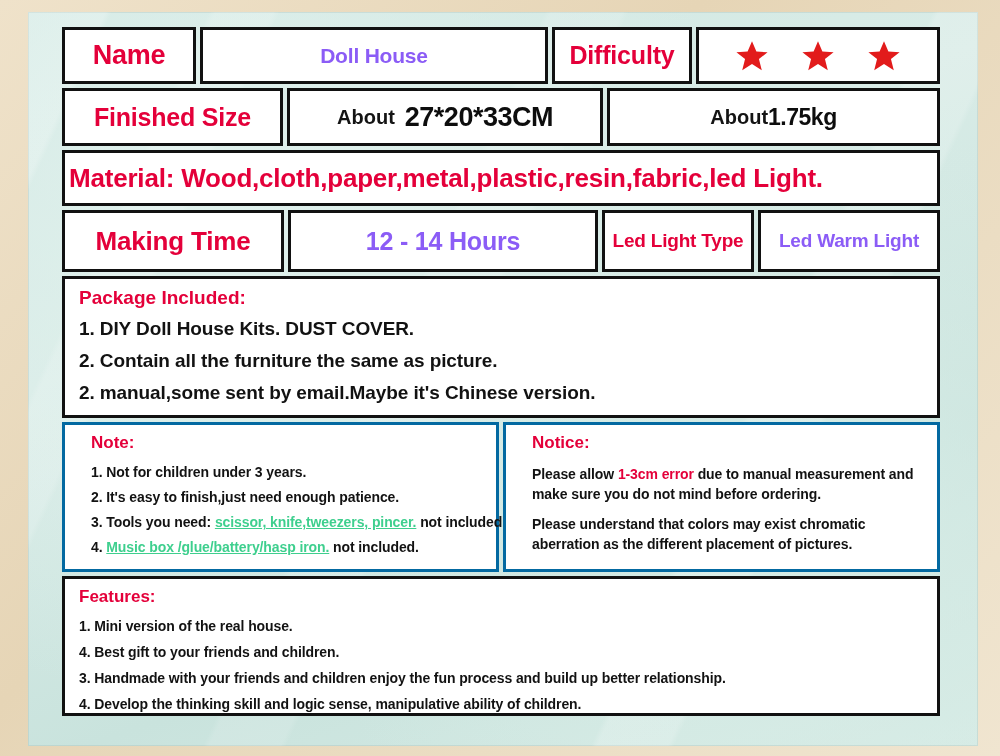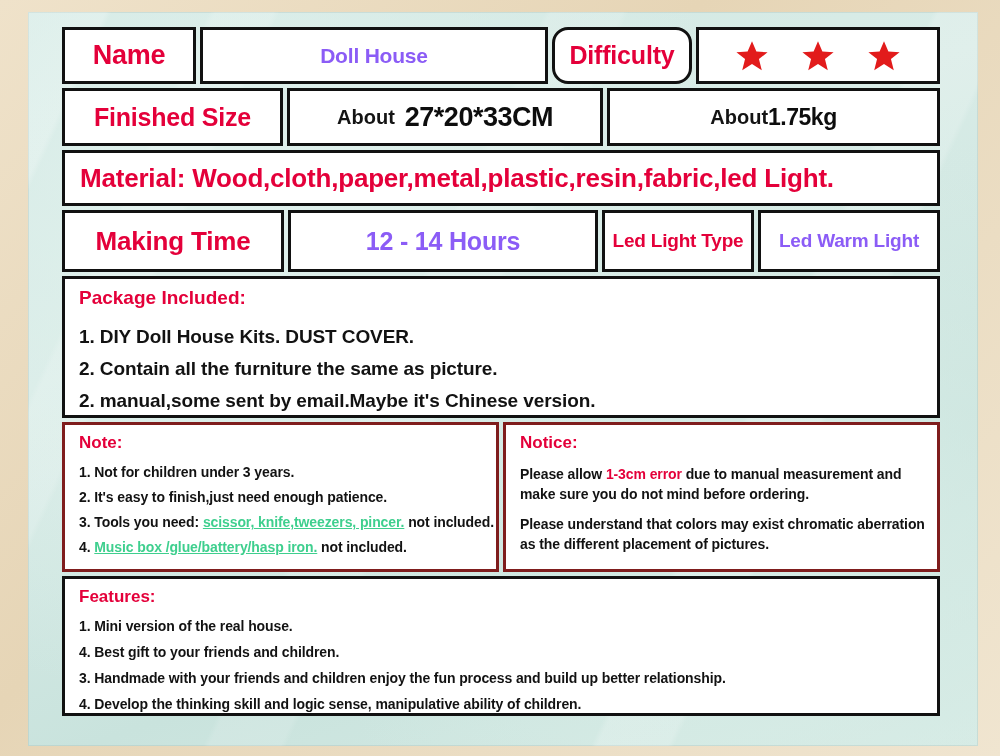--- a/index.html
+++ b/index.html
@@ -83,21 +83,21 @@
   .val {
     color: #8b5cf6;
     font-weight: bold;
     letter-spacing: -0.2px;
   }
 
   
   .r1 { height: 57px; }
   .r1 .c-name      { width: 134px; font-size: 27px; }
   .r1 .c-namev     { width: 348px; font-size: 21px; }
-  .r1 .c-diff      { width: 140px; font-size: 25px; border-radius: 16px; }
+  .r1 .c-diff      { width: 140px; font-size: 25px; }
   .r1 .c-stars     { flex: 1; }
 
   .stars {
     display: flex;
     align-items: center;
     justify-content: center;
     gap: 32px;
     width: 100%;
   }
   .star {
@@ -112,21 +112,21 @@
   .r2 .c-fsv  { width: 316px; }
   .r2 .c-w    { width: 150px; font-size: 25px; }
   .r2 .c-wv   { flex: 1; }
 
   .about { font-size: 20px; font-weight: bold; color: #141414; }
   .dims  { font-size: 27px; font-weight: bold; color: #0d0d0d; letter-spacing: -0.5px; }
   .wv    { font-size: 23px; font-weight: bold; color: #0d0d0d; letter-spacing: -0.5px; }
 
   
   .r3 { height: 56px; }
-  .r3 .c-mat { flex: 1; font-size: 26px; justify-content: flex-start; padding-left: 15px; }
+  .r3 .c-mat { flex: 1; font-size: 26px; justify-content: flex-start; padding-left: 4px; }
 
   
   .r4 { height: 62px; }
   .r4 .c-mt   { width: 222px; font-size: 26px; }
   .r4 .c-mtv  { width: 310px; font-size: 25px; }
   .r4 .c-llt  { width: 152px; font-size: 19px; }
   .r4 .c-lltv { flex: 1; font-size: 19px; }
 
   
   .r5 { height: 142px; }
@@ -134,37 +134,37 @@
     flex: 1;
     background: #fff;
     border: 3px solid #111;
     box-sizing: border-box;
     padding: 8px 0 4px 14px;
   }
   .hdr {
     color: #e4003a;
     font-weight: bold;
     font-size: 19px;
-    margin-bottom: 17px;
+    margin-bottom: 9px;
   }
   .li {
     color: #121212;
     font-weight: bold;
     font-size: 19px;
     margin-bottom: 10px;
     letter-spacing: -0.1px;
   }
 
   
   .r6 { height: 150px; }
   .r6 .block {
     background: #fff;
-    border: 3px solid #7f1d1d;
-    box-sizing: border-box;
-    padding: 8px 10px 4px 14px;
+    border: 3px solid #0369a1;
+    box-sizing: border-box;
+    padding: 8px 10px 4px 26px;
   }
   .r6 .note   { width: 437px; }
   .r6 .notice { flex: 1; margin-left: 4px; }
 
   .hdr-s { color: #e4003a; font-weight: bold; font-size: 17px; margin-bottom: 11px; }
   .li-s  { color: #121212; font-weight: bold; font-size: 14px; margin-bottom: 9px; letter-spacing: -0.1px; }
   .li-n  { color: #121212; font-weight: bold; font-size: 14px; margin-bottom: 9px; line-height: 1.45; letter-spacing: -0.1px; white-space: normal; }
   .tool  { color: #3ecf8e; text-decoration: underline; text-decoration-color: #3ecf8e; }
   .err   { color: #e4003a; }
 

